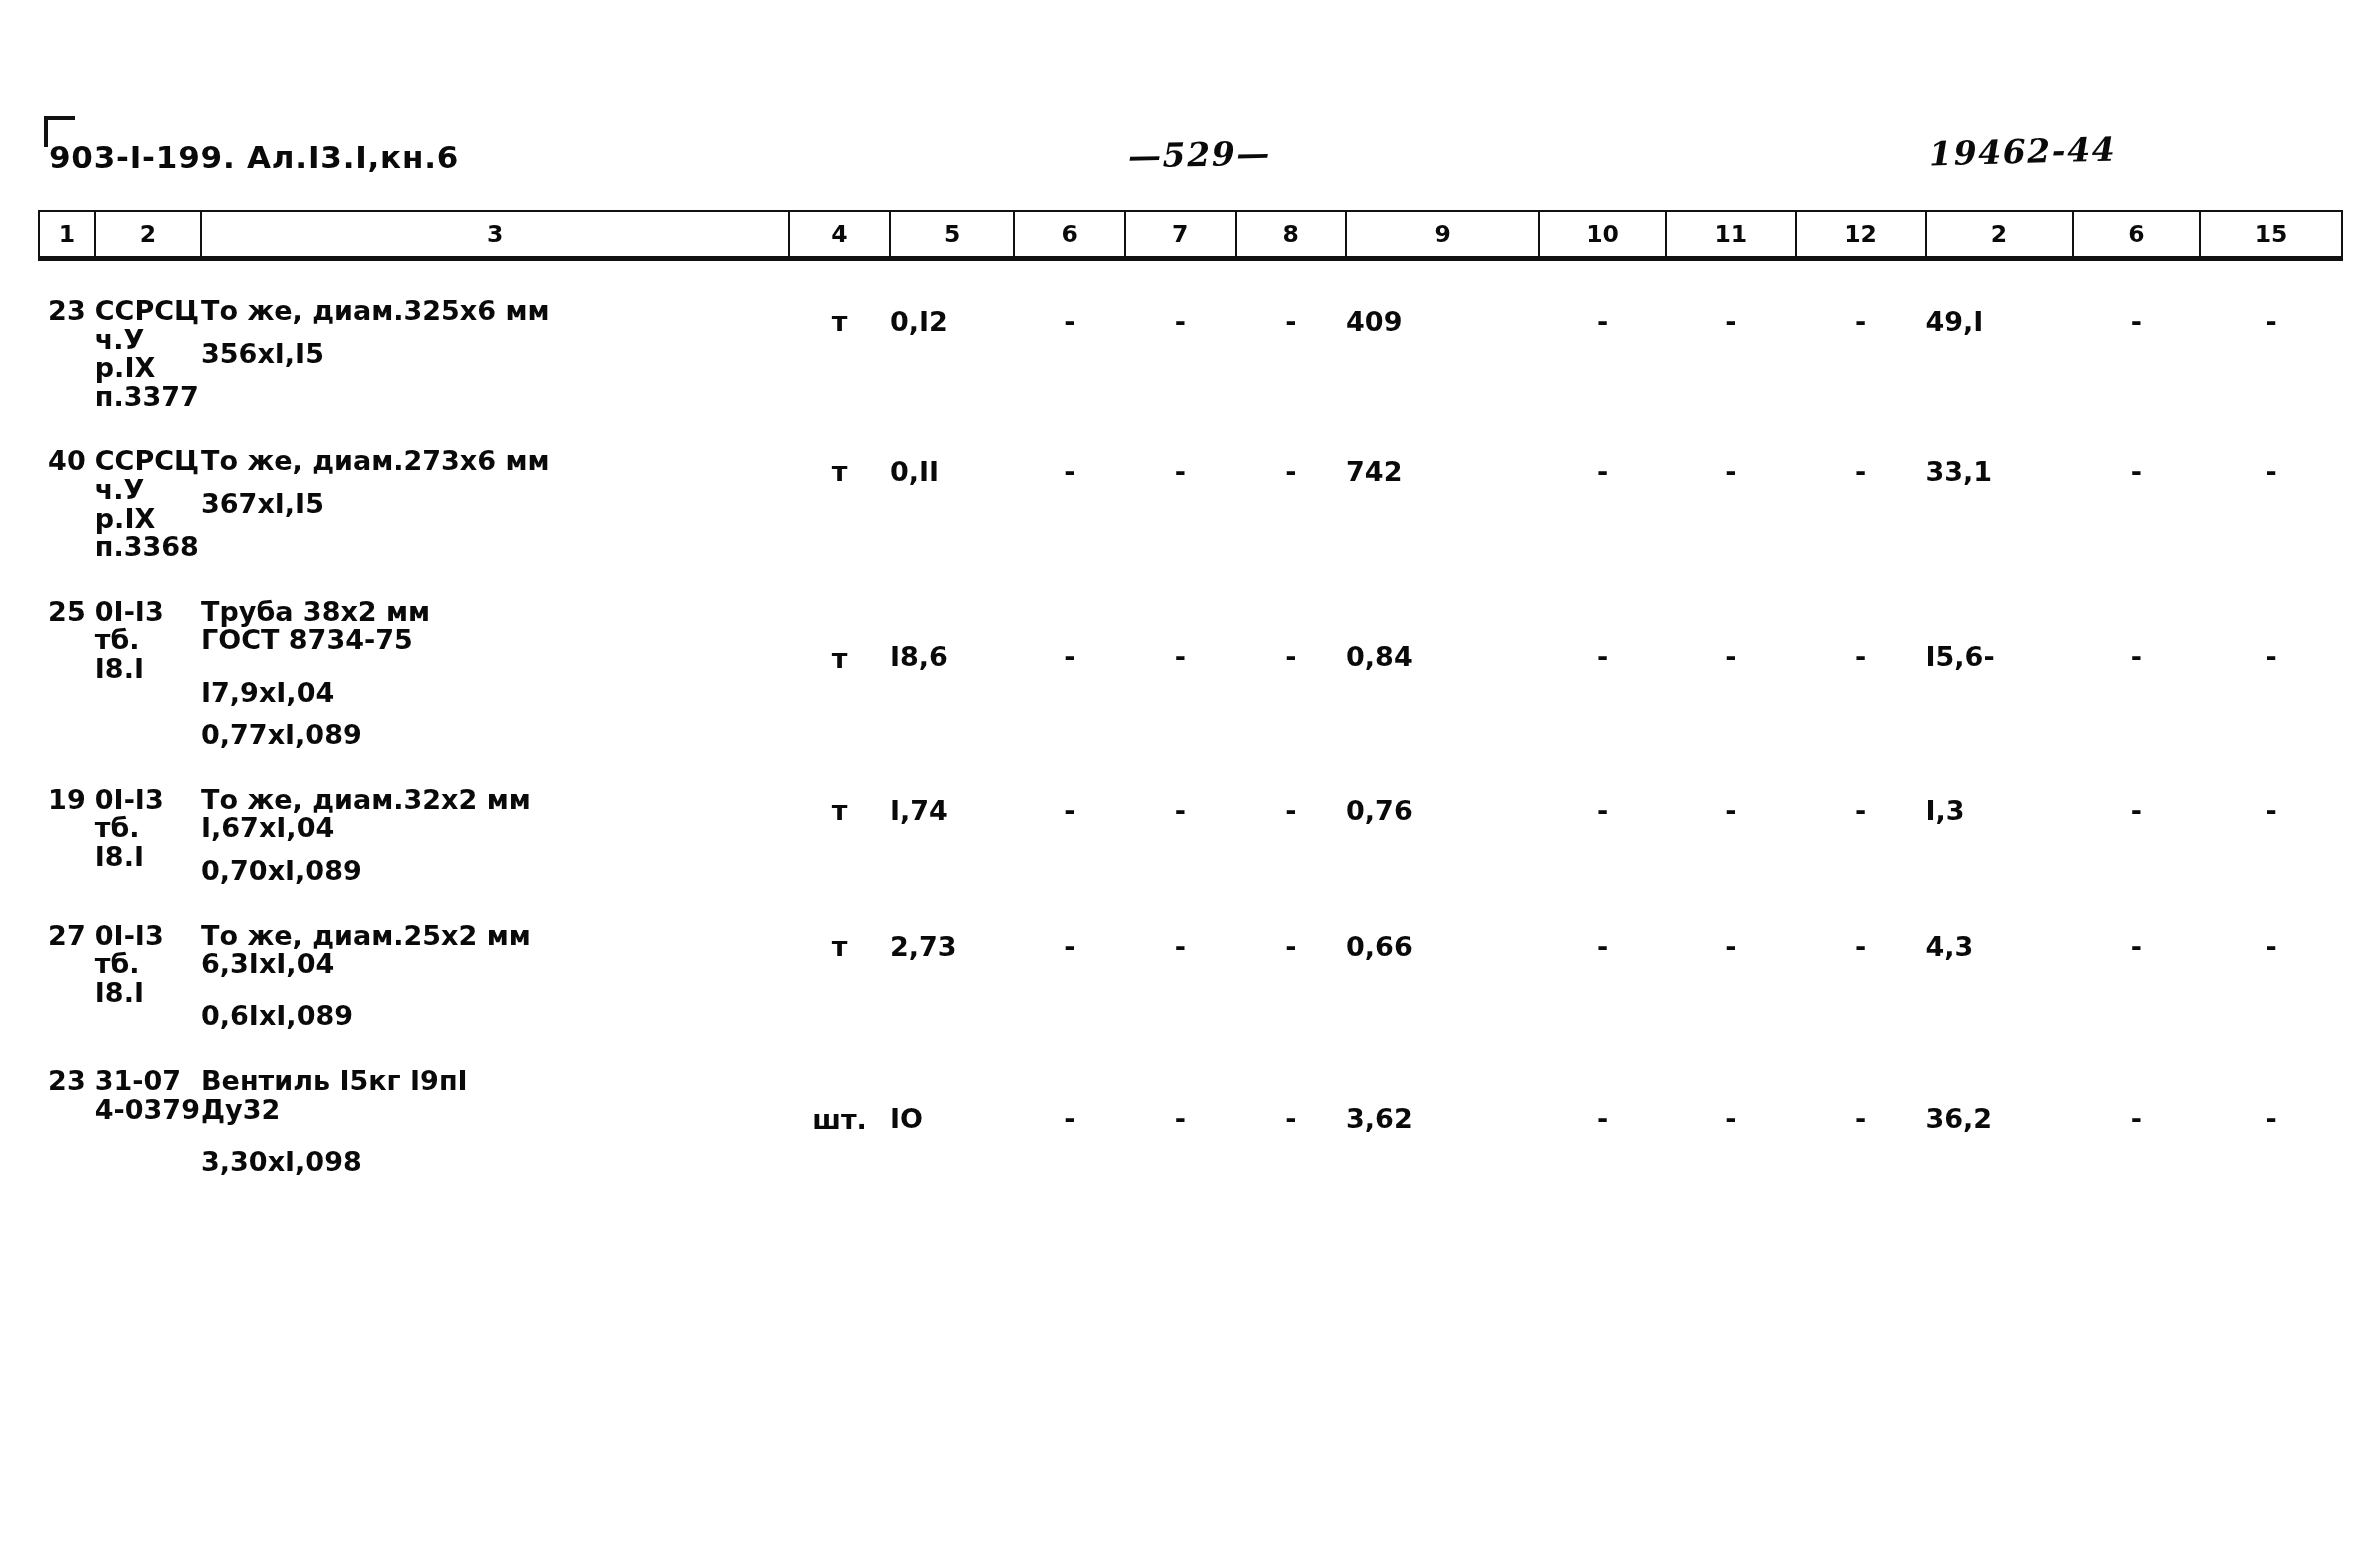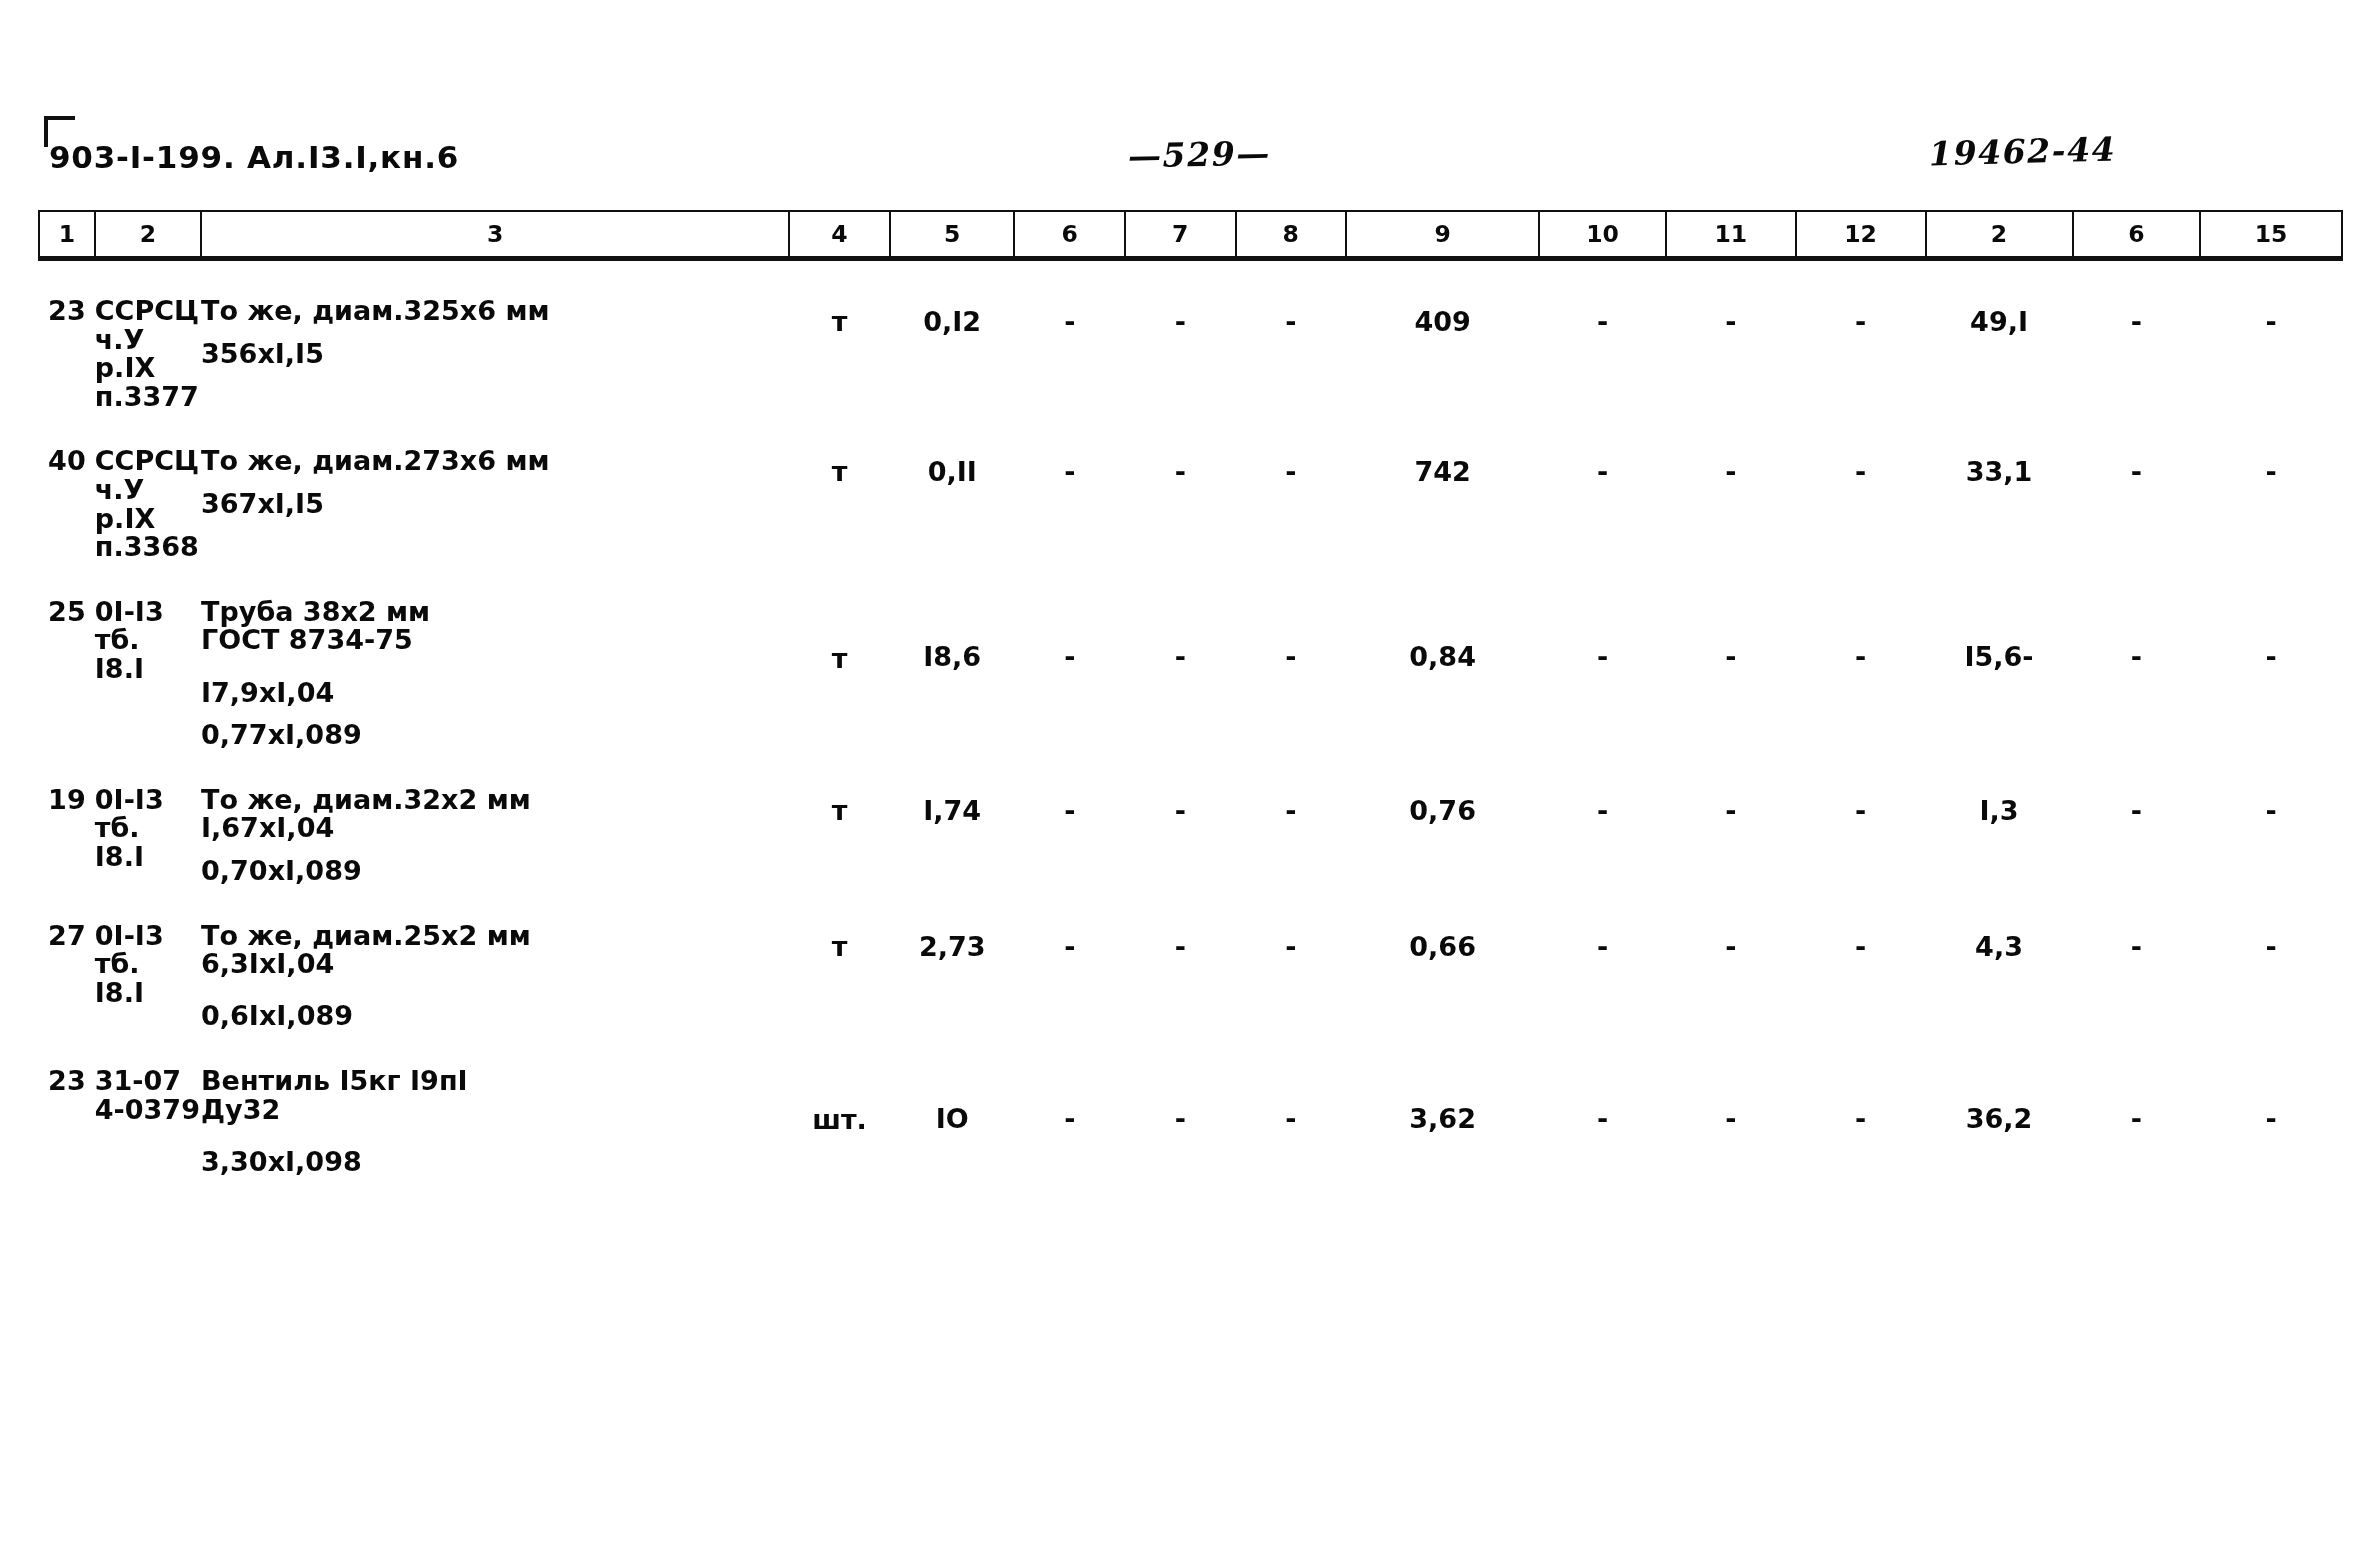--- a/index.html
+++ b/index.html
@@ -101,21 +101,21 @@
     border: none;
     font-size: 27px;
     font-weight: 700;
     font-family: "DejaVu Sans", sans-serif;
     line-height: 1.06;
   }
   td.c-num     { text-align: center; padding-top: 11px; }
   td.c-code    { text-align: left;   padding-top: 11px; padding-left: 7.8px; }
   td.c-desc    { text-align: left;   padding-top: 11px; padding-left: 11px; }
   td.c-unit    { text-align: center; }
-  td.c-val     { text-align: center; }
+  td.c-val     { text-align: left; }
   td.c-dash    { text-align: center; }
 
   .code-line   { display: block; white-space: pre; }
   .desc-line   { display: block; white-space: pre; }
   .gap-sm      { display: block; height: 14px; }
   .gap-md      { display: block; height: 23.5px; }
   .spacer-row td { height: 36px; }
 </style>
 </head>
 <body>

